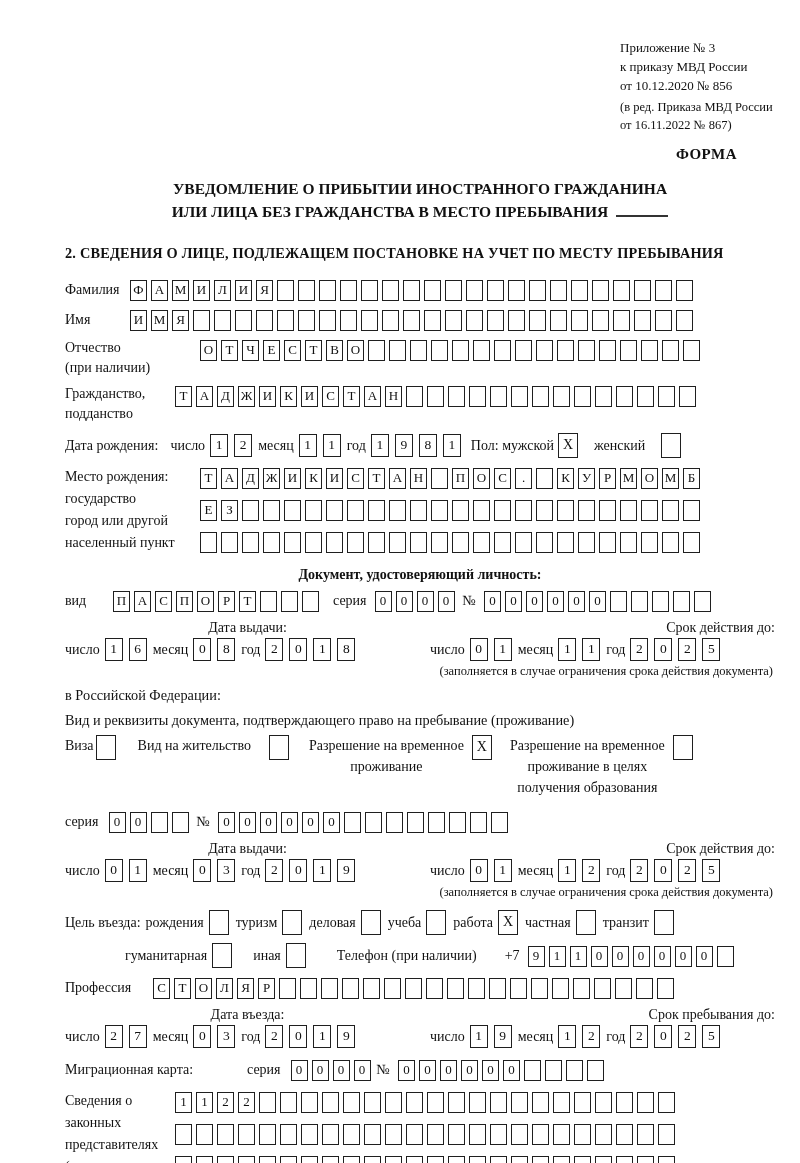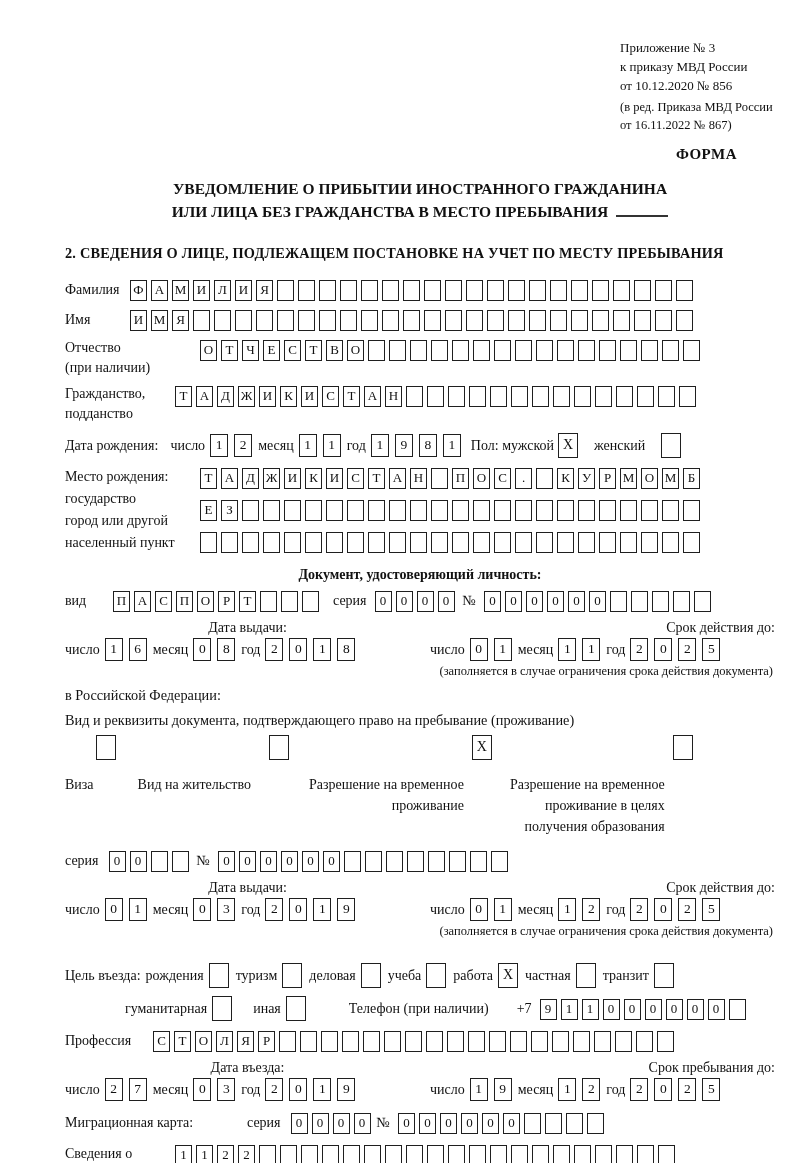--- a/index.html
+++ b/index.html
@@ -56,24 +56,24 @@
   .dates-row { display:flex; margin-top:2px; }
   .dates-row .g-left { width:365px; }
   .restrict-note { text-align:right; font-size:12.5px; margin-top:3px; padding-right:2px; }
 
   .doc-heading { text-align:center; font-weight:bold; font-size:14px; margin-top:5px; }
 
   .intro { margin-top:8px; font-size:14.3px; }
 
   .optrow { display:flex; align-items:flex-start; margin-top:6px; }
   .opt { display:flex; align-items:flex-start; }
-  .opt .olabel { text-align:right; line-height:21px;margin-top:39px; }
+  .opt .olabel { text-align:center; line-height:21px; }
   .opt .cbox { margin-left:8px; flex-shrink:0; }
 
-  .purpose-row { display:flex; align-items:center; margin-top:24px; white-space:nowrap; }
+  .purpose-row { display:flex; align-items:center; margin-top:10px; white-space:nowrap; }
   .purpose-row .cbox { margin-left:5px; margin-right:7px; }
 
   .stack-labels { line-height:22px; }
   .cellrows .cells { display:block; margin-bottom:8px; }
 </style>
 </head>
 <body>
 
 <div class="page">
 
@@ -262,21 +262,21 @@
     <span class="cbox"></span>
     <span>транзит</span>
     <span class="cbox"></span>
   </div>
 
   <div class="purpose-row" style="margin-top:8px;">
     <span style="margin-left:60px;">гуманитарная</span>
     <span class="cbox"></span>
     <span style="margin-left:14px;">иная</span>
     <span class="cbox"></span>
-    <span style="margin-left:36px;">Телефон (при наличии)</span>
+    <span style="margin-left:24px;">Телефон (при наличии)</span>
     <span style="margin-left:28px; margin-right:8px;">+7</span>
     <span class="cells"><span class="cell">9</span><span class="cell">1</span><span class="cell">1</span><span class="cell">0</span><span class="cell">0</span><span class="cell">0</span><span class="cell">0</span><span class="cell">0</span><span class="cell">0</span><span class="cell"></span></span>
   </div>
 
   <div class="frow" style="margin-top:8px; align-items:center;">
     <div class="flabel" style="width:88px;">Профессия</div>
     <div class="cells"><span class="cell">С</span><span class="cell">Т</span><span class="cell">О</span><span class="cell">Л</span><span class="cell">Я</span><span class="cell">Р</span><span class="cell"></span><span class="cell"></span><span class="cell"></span><span class="cell"></span><span class="cell"></span><span class="cell"></span><span class="cell"></span><span class="cell"></span><span class="cell"></span><span class="cell"></span><span class="cell"></span><span class="cell"></span><span class="cell"></span><span class="cell"></span><span class="cell"></span><span class="cell"></span><span class="cell"></span><span class="cell"></span><span class="cell"></span></div>
   </div>
 
   <div class="dates-labels">

